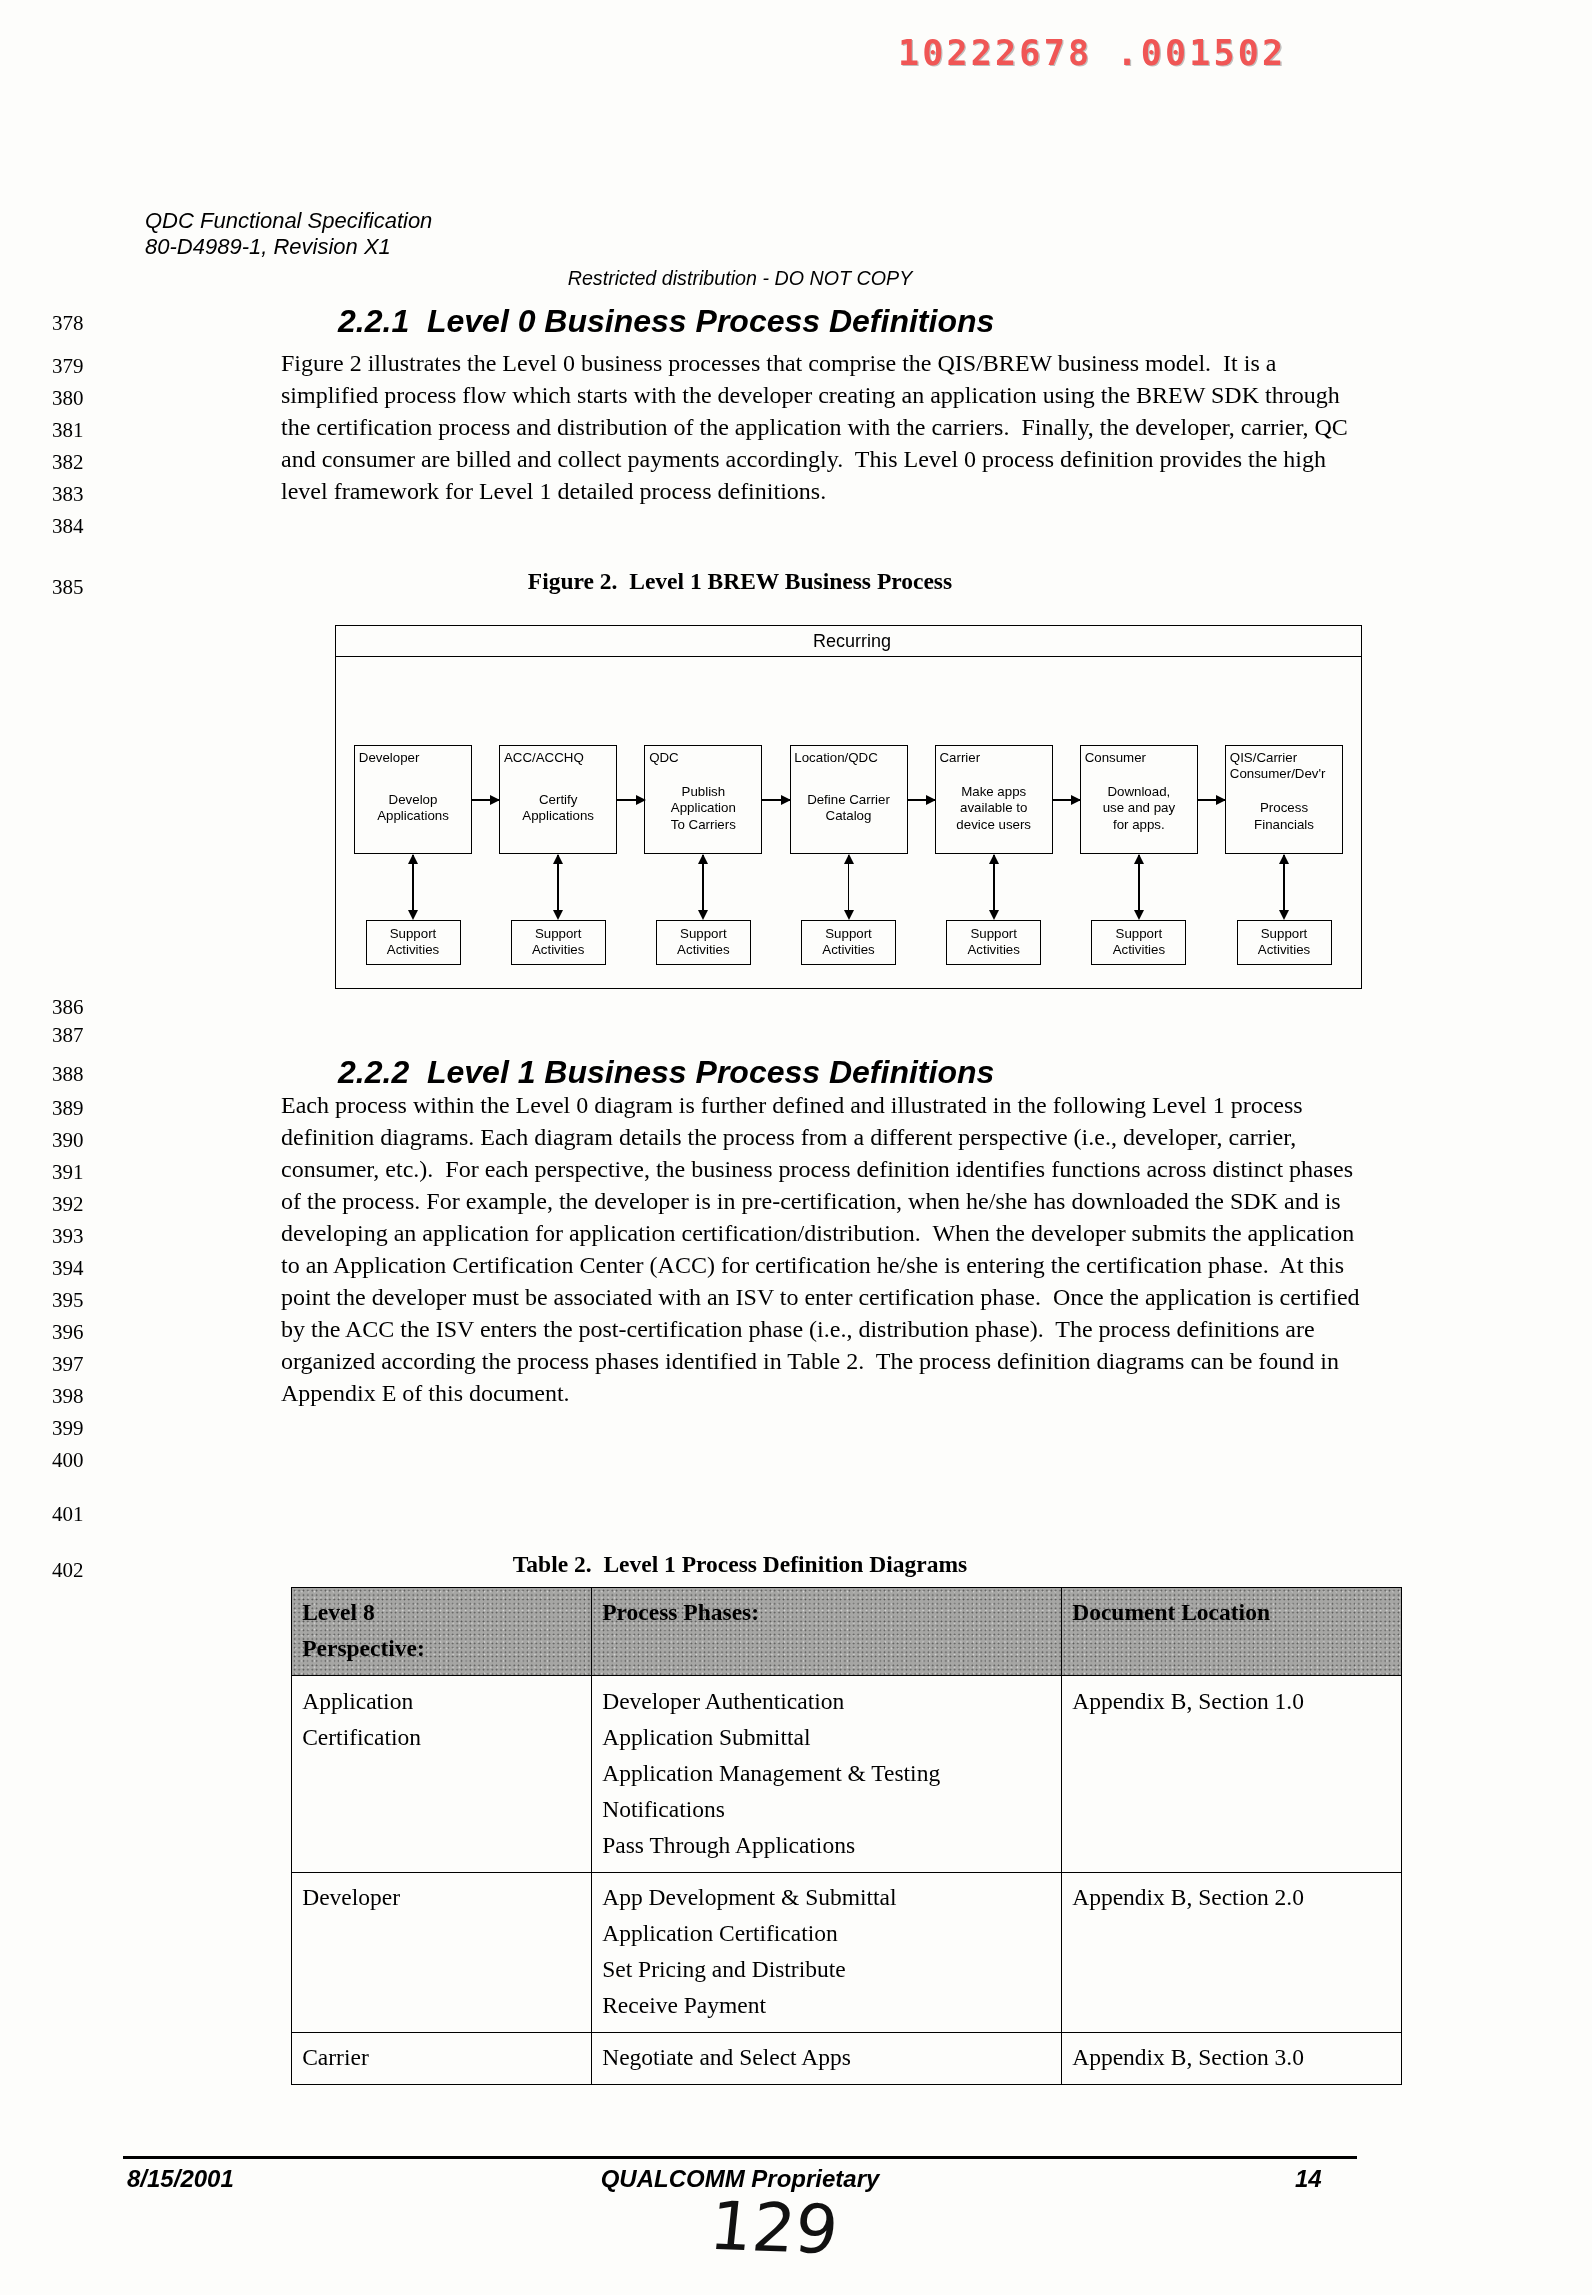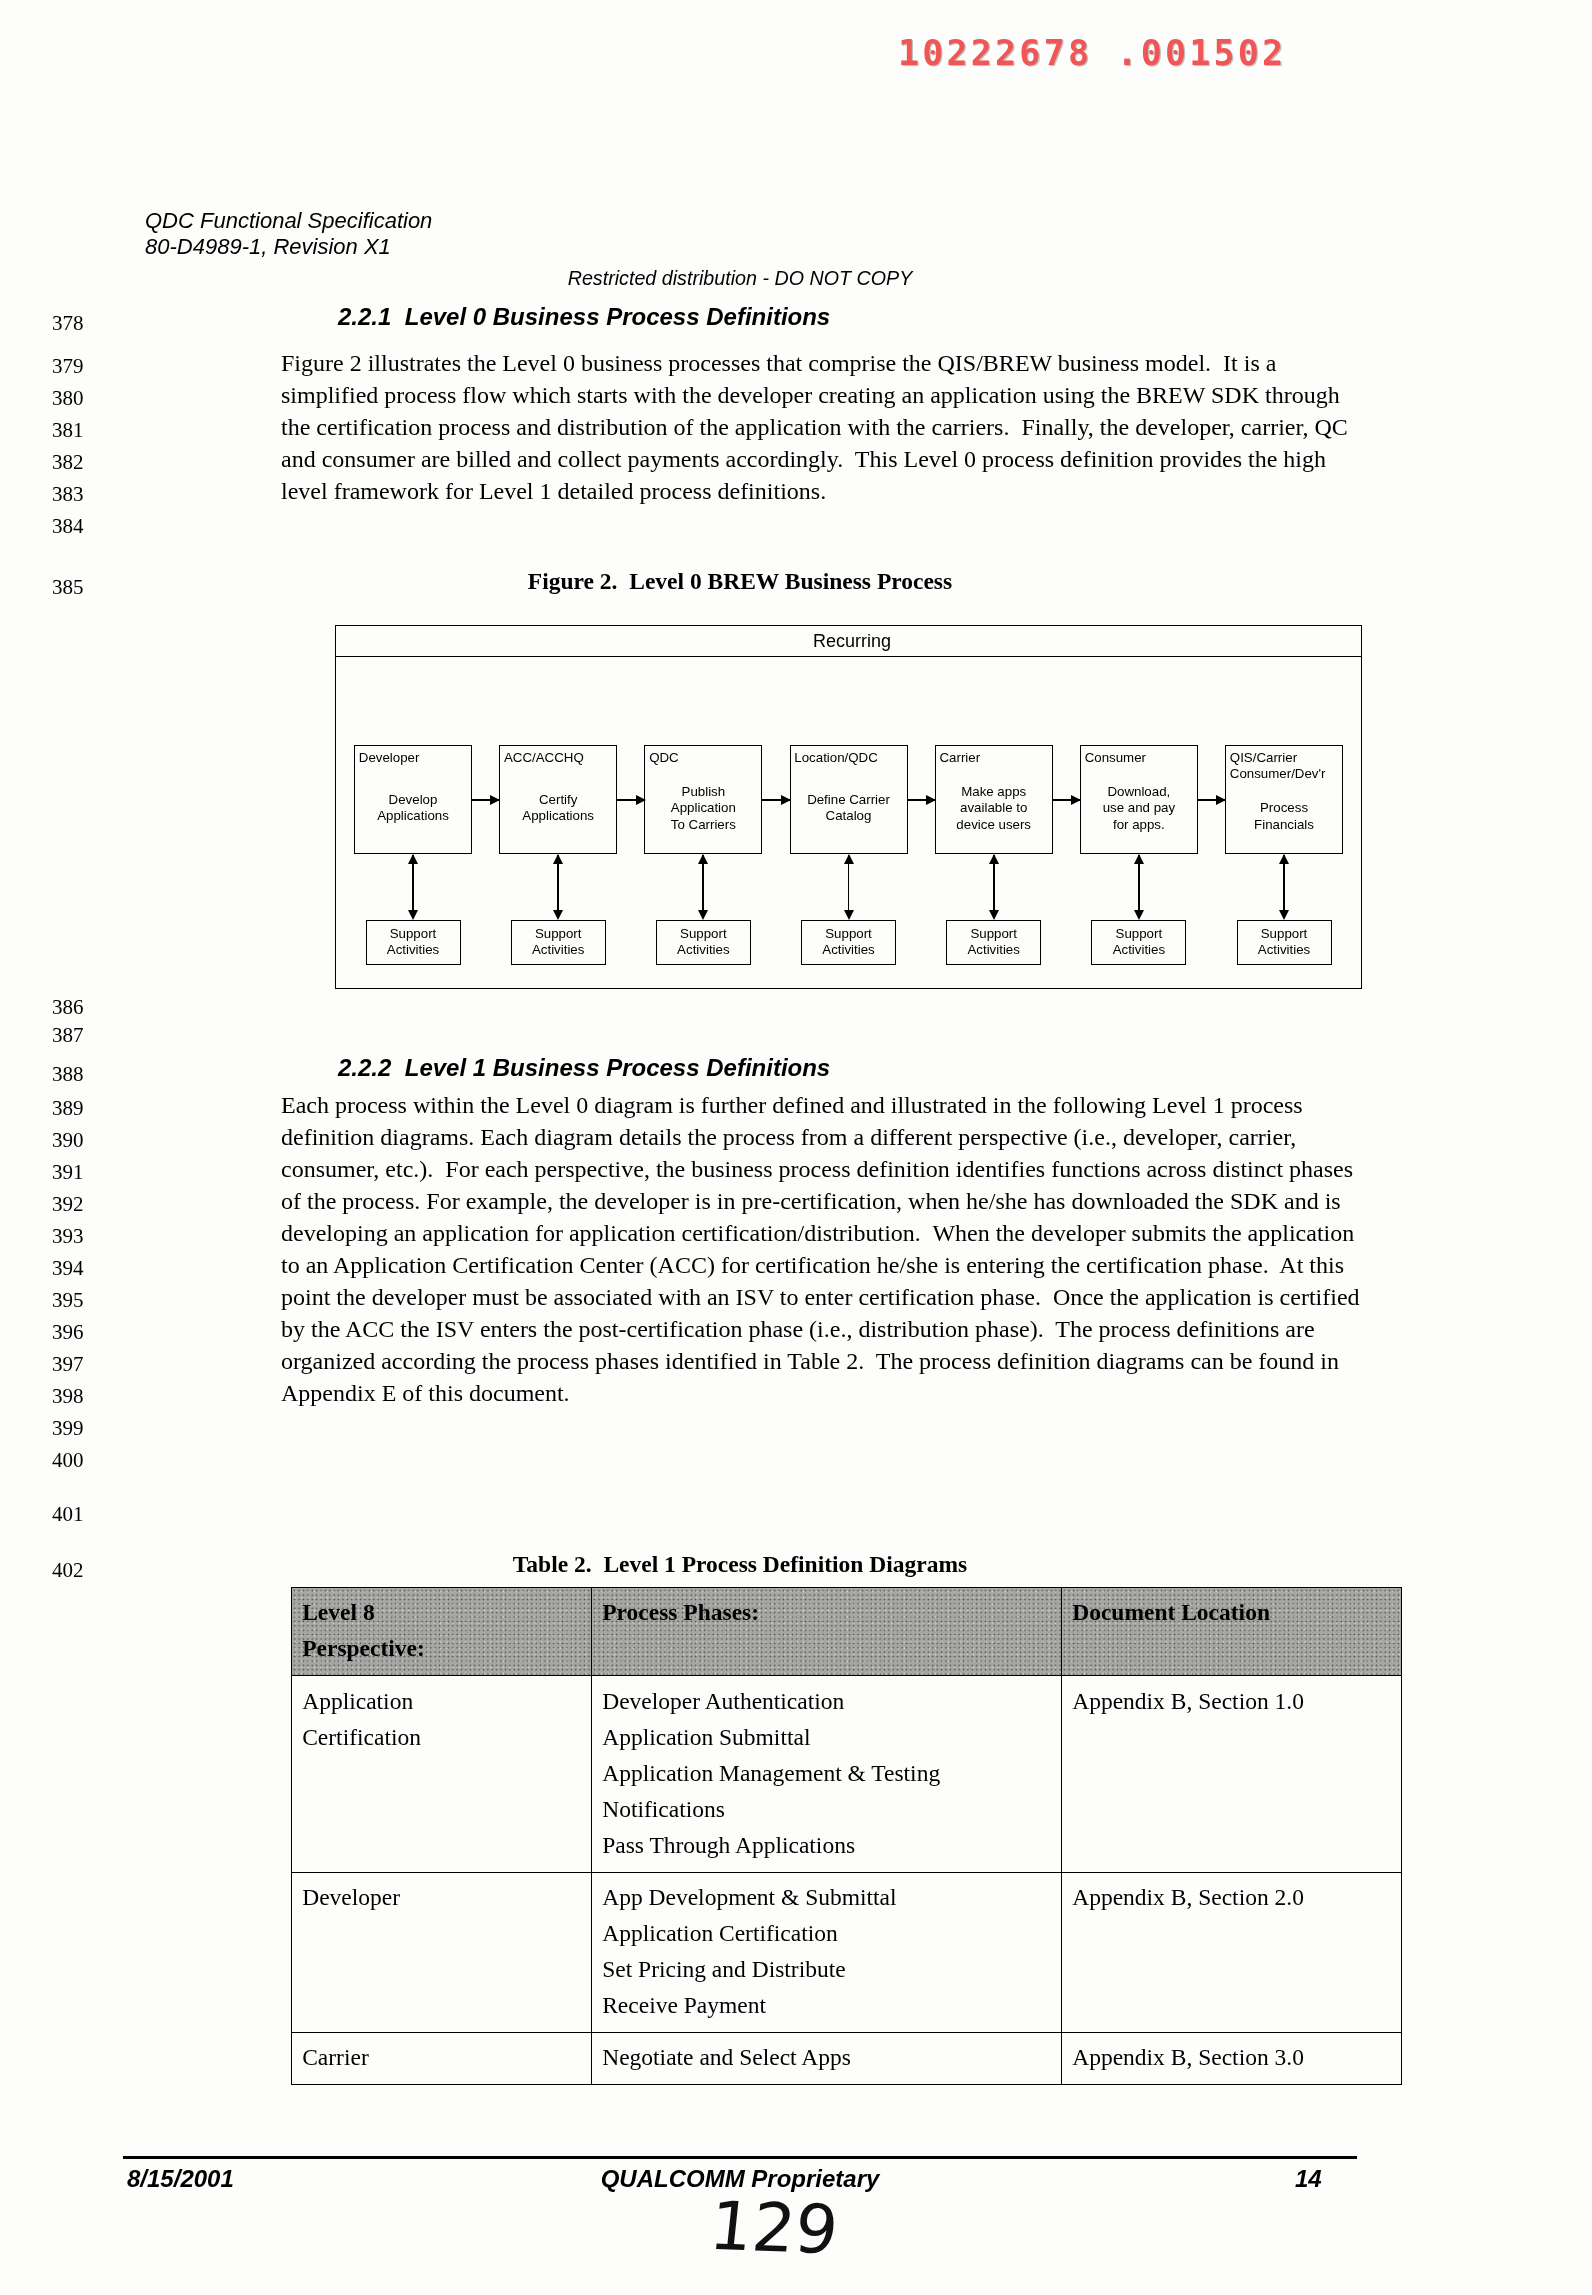--- a/index.html
+++ b/index.html
@@ -31,21 +31,21 @@
 
   
   .ln-group { position:absolute; left:52px; width:57px; font-size:21px; line-height:32px; }
   .ln-group.lh44 { line-height:28px; }
   .ln { display:block; }
 
   
   .heading {
     position:absolute; left:338px; margin:0;
     font-family:"Liberation Sans", sans-serif; font-weight:bold; font-style:italic;
-    font-size:24px; white-space:pre-wrap;
+    font-size:32px; white-space:pre-wrap;
   }
   .para {
     position:absolute; left:281px; width:1079px; margin:0;
     font-size:24px; line-height:32px; white-space:pre-wrap;
   }
   .caption {
     position:absolute; left:124px; width:1232px; text-align:center;
     font-weight:bold; font-size:23.5px; white-space:pre-wrap;
   }
 
@@ -180,21 +180,21 @@
   <div class="ln-group" style="top:1498px">
     <span class="ln">401</span>
   </div>
   <div class="ln-group" style="top:1554px">
     <span class="ln">402</span>
   </div>
 
   <h2 class="heading" style="top:303px">2.2.1  Level 0 Business Process Definitions</h2>
   <p class="para" style="top:347px">Figure 2 illustrates the Level 0 business processes that comprise the QIS/BREW business model.  It is a simplified process flow which starts with the developer creating an application using the BREW SDK through the certification process and distribution of the application with the carriers.  Finally, the developer, carrier, QC and consumer are billed and collect payments accordingly.  This Level 0 process definition provides the high level framework for Level 1 detailed process definitions.</p>
 
-  <div class="caption" style="top:568px">Figure 2.  Level 0 BREW Business Process</div>
+  <div class="caption" style="top:568px">Figure 2.  Level 1 BREW Business Process</div>
 
   <div class="fig-recurring">Recurring</div>
 
   <div class="fig-main">
     <div class="unit">
       <div class="pbox">
         <span class="ptitle">Developer</span>
         <span class="pdesc">Develop
 Applications</span>
       </div>

